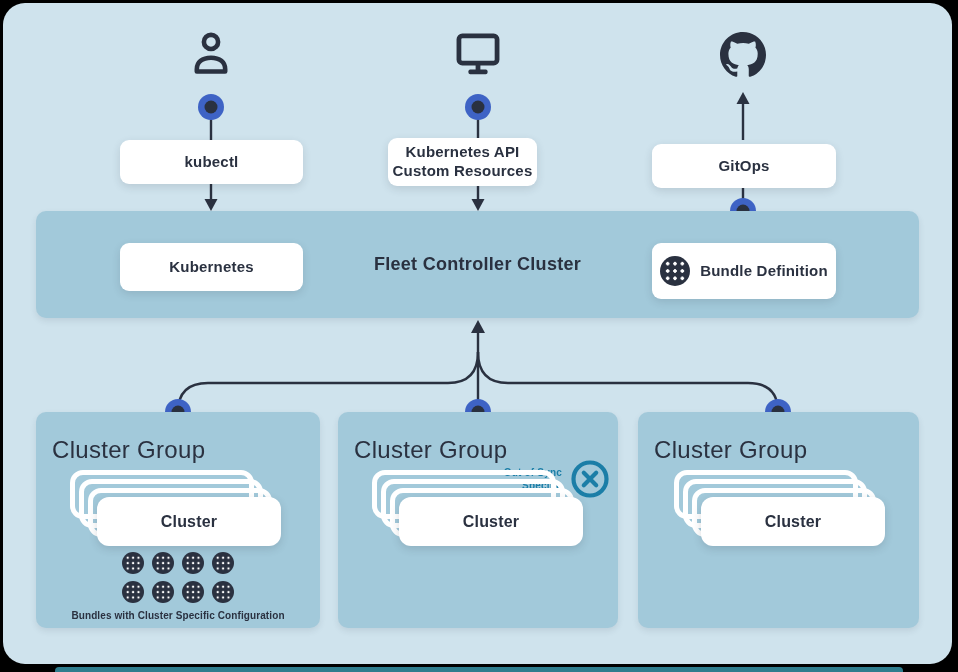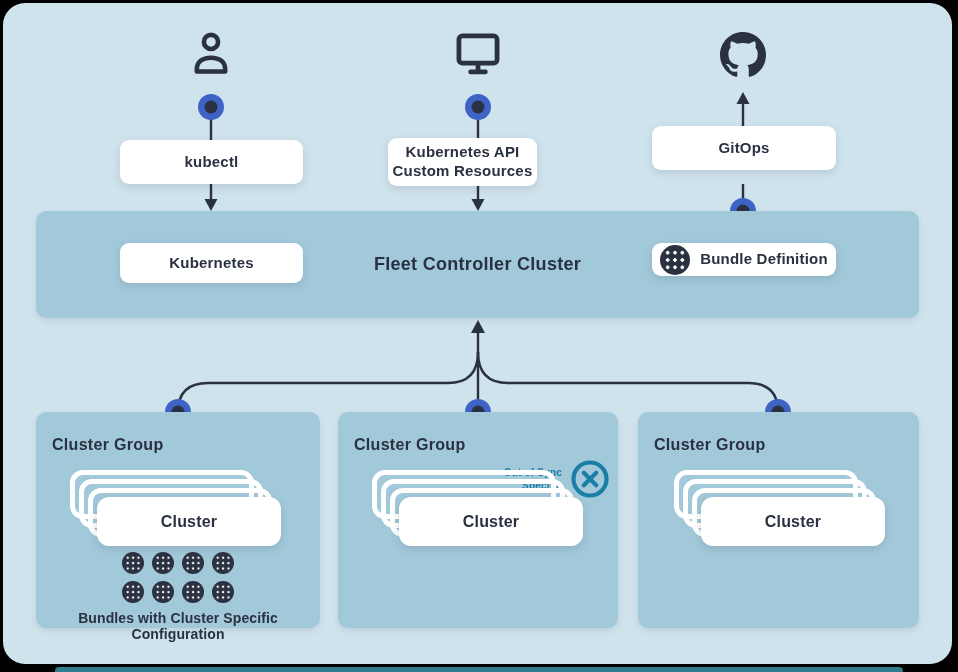--- a/index.html
+++ b/index.html
@@ -31,21 +31,21 @@
   .band-title{
     position:absolute;left:0;right:0;top:0;bottom:0;
     display:flex;align-items:center;justify-content:center;
     font-weight:bold;font-size:18px;letter-spacing:.3px;color:#2a3140;
   }
   .group{
     position:absolute;top:412px;height:216px;background:#a2c9da;border-radius:10px;
     box-shadow:0 3px 6px rgba(42,49,64,.10);
   }
   .group-title{
-    position:absolute;left:16px;top:24px;font-weight:bold;font-size:16px;
+    position:absolute;left:16px;top:24px;font-weight:normal;font-size:24px;
     letter-spacing:.3px;color:#2a3140;
   }
   .stack{position:absolute;width:211px;height:76px;text-decoration:underline;}
   .stack .ghost{
     position:absolute;width:184px;height:49px;border:5px solid #ffffff;
     border-radius:13px;background:transparent;box-sizing:border-box;
   }
   .stack .main-card{
     position:absolute;width:184px;height:49px;background:#ffffff;border-radius:12px;
     box-shadow:0 3px 8px rgba(42,49,64,.16);
@@ -63,21 +63,21 @@
   }
   .bundle-icon.lg{width:30px;height:30px;}
   .bundle-icon.lg::after{left:4px;top:4px;width:22px;height:22px;background-size:7.33px 7.33px;
     background-image:radial-gradient(circle, #ffffff 1.7px, rgba(255,255,255,0) 1.95px);}
   .bundle-grid{
     position:absolute;left:50%;transform:translateX(-50%);top:140px;
     display:grid;grid-template-columns:repeat(4,22px);gap:7px 8px;
   }
   .bundles-caption{
     position:absolute;left:0;right:0;top:198px;text-align:center;
-    font-weight:bold;font-size:14px;letter-spacing:.1px;color:#2a3140;
+    font-weight:bold;font-size:10px;letter-spacing:.1px;color:#2a3140;
   }
   .status{
     position:absolute;top:15px;display:flex;align-items:center;gap:8px;margin-top:32px;
   }
   .status-text{
     text-align:right;font-weight:bold;font-size:10px;line-height:1.3;
     color:#1b7ea7;letter-spacing:.2px;
   }
   .status-icon{width:40px;height:40px;flex:0 0 auto;}
 </style>
@@ -148,31 +148,31 @@
     </g>
   </svg>
 
   <div class="card" style="left:120px;top:140px;width:183px;height:44px">
     <span>kubectl</span>
   </div>
   <div class="card" style="left:388px;top:138px;width:149px;height:48px">
     <span>Kubernetes API
 Custom Resources</span>
   </div>
-  <div class="card" style="left:652px;top:126px;width:184px;height:44px">
+  <div class="card" style="left:652px;top:144px;width:184px;height:44px">
     <span>GitOps</span>
   </div>
 
   <div class="band">
     <div class="band-title">Fleet Controller Cluster</div>
   </div>
-  <div class="card" style="left:120px;top:243px;width:183px;height:40px">
+  <div class="card" style="left:120px;top:243px;width:183px;height:48px">
     <span>Kubernetes</span>
   </div>
-  <div class="card" style="left:652px;top:243px;width:184px;height:33px;gap:10px">
+  <div class="card" style="left:652px;top:243px;width:184px;height:56px;gap:10px">
     <span class="bundle-icon lg"></span>
     <span>Bundle Definition</span>
   </div>
 
   <div class="group" style="left:36px;width:284px">
     <div class="group-title">Cluster Group</div>
     <div class="stack" style="left:34px;top:58px">
       <div class="ghost" style="left:0;top:0"></div>
       <div class="ghost" style="left:9px;top:9px"></div>
       <div class="ghost" style="left:18px;top:18px"></div>

